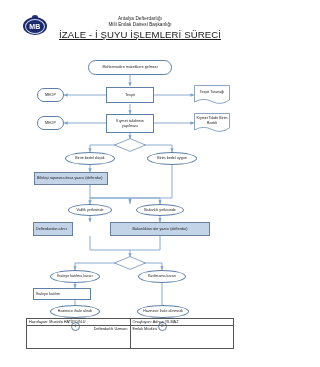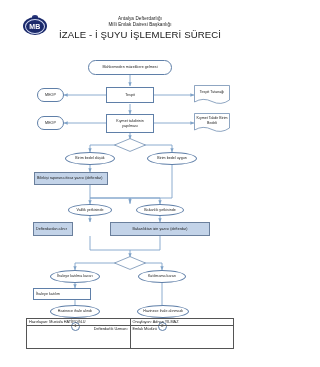--- a/index.html
+++ b/index.html
@@ -31,20 +31,21 @@
     position:absolute;left:9px;top:0px;width:6px;height:4px;
     border-radius:50% 50% 0 0;background:#26347a;
   }
 
   .hdr{position:absolute;left:52px;top:16px;width:176px;text-align:center;}
   .hdr .l1{font-size:4.6px;line-height:6px;letter-spacing:.1px;}
   .hdr .l2{font-size:4.6px;line-height:6px;letter-spacing:.1px;}
   .hdr .title{
     font-size:9.6px;line-height:12px;margin-top:1px;letter-spacing:.1px;
     white-space:nowrap;
+    text-decoration:underline;
   }
 
   
   .flow{position:absolute;left:0;top:46px;width:260px;height:264px;}
   .flow svg{position:absolute;left:0;top:0;}
 
   .node{
     position:absolute;box-sizing:border-box;
     display:flex;align-items:center;justify-content:center;
     text-align:center;font-size:3.6px;line-height:4.4px;

